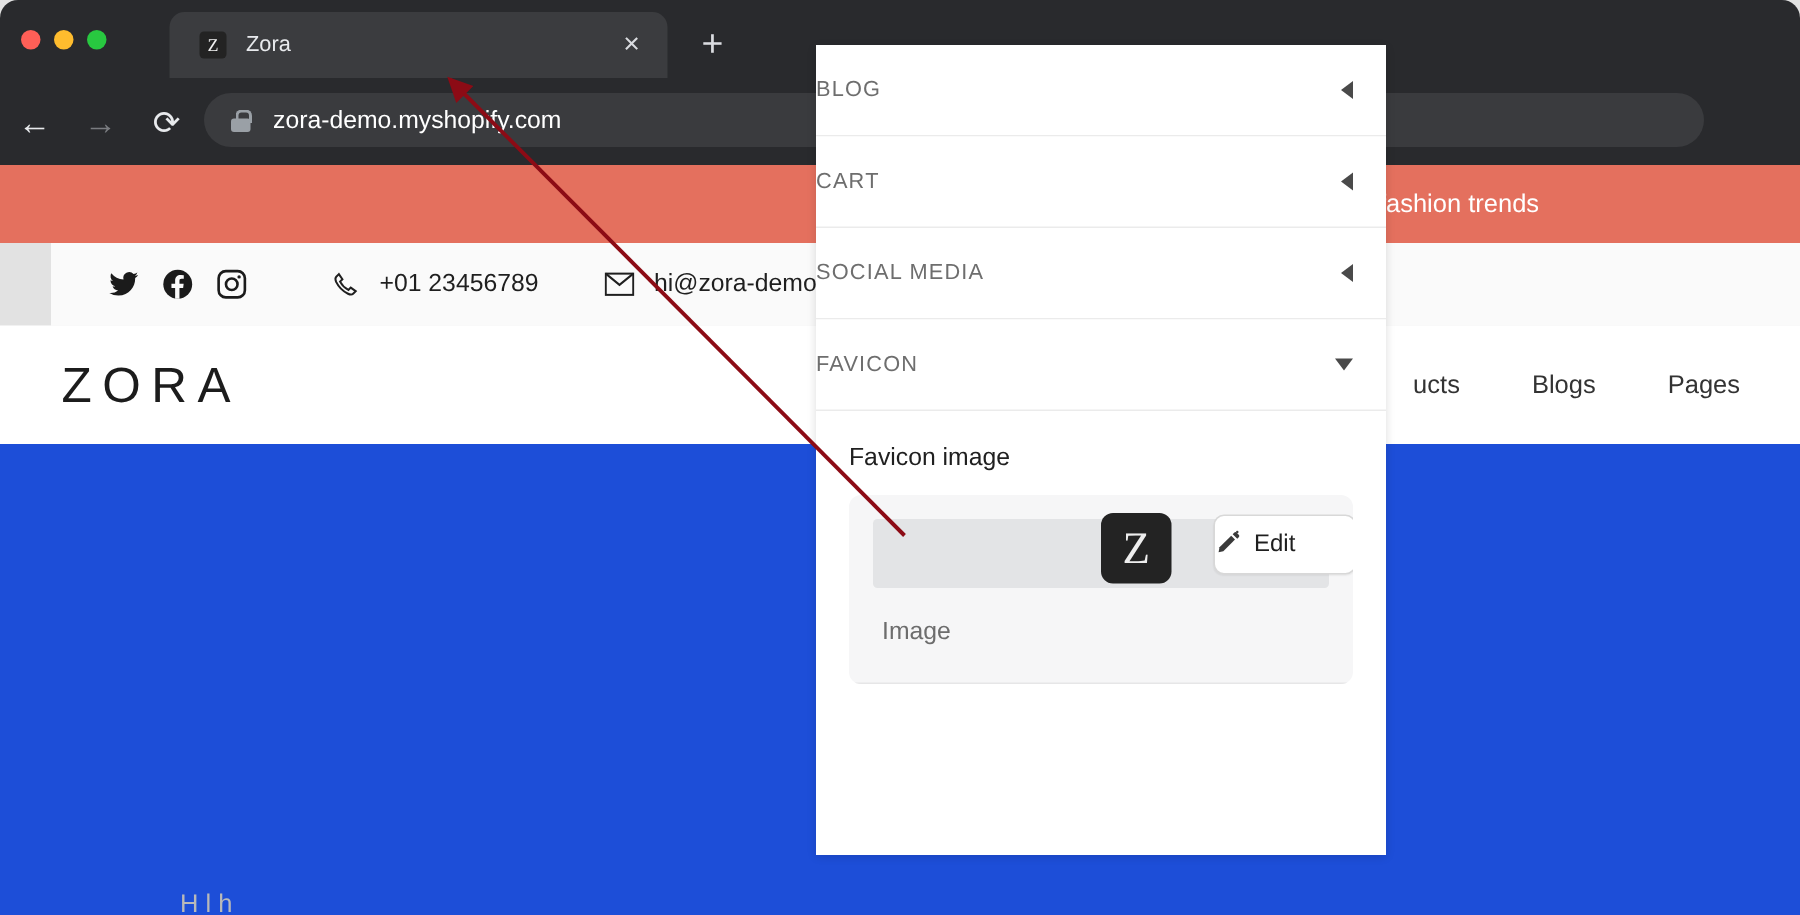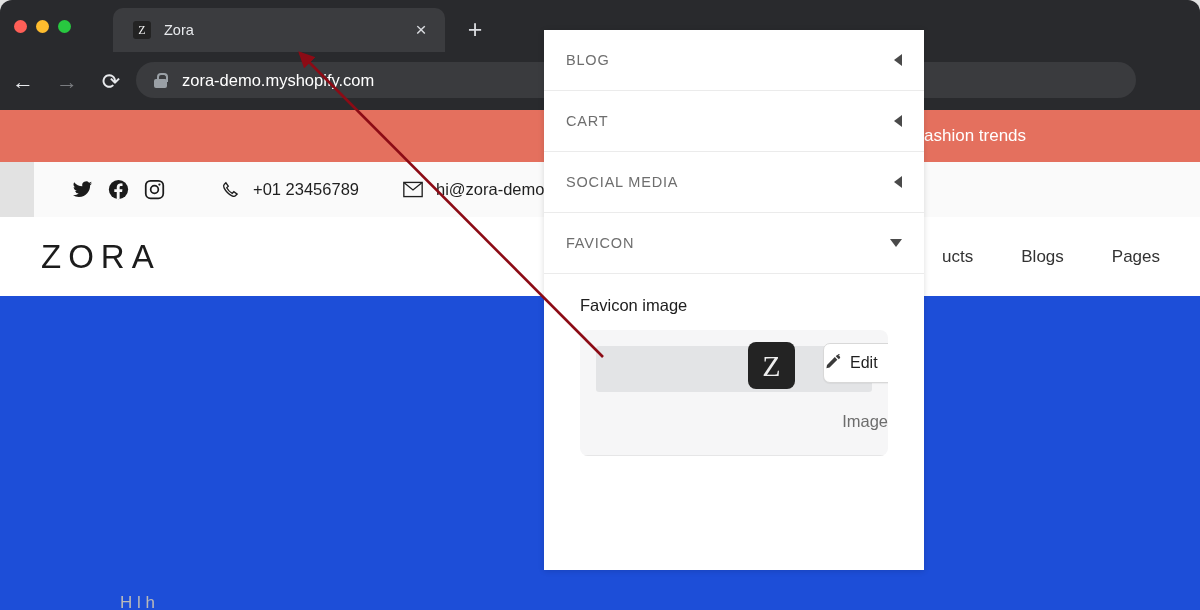--- a/index.html
+++ b/index.html
@@ -257,21 +257,20 @@
   }
   .section-row {
     position: relative;
     height: 60px;
     border-bottom: 1px solid #ebebeb;
     display: flex;
     align-items: center;
     background: #ffffff;
   }
   .section-label {
-    margin-left: 22px;
     color: #6e6e6e;
     font-size: 14.5px;
     letter-spacing: 0.8px;
   }
   .section-caret {
     position: absolute;
     right: 22px;
     width: 0; height: 0;
   }
   .caret-left {
@@ -279,21 +278,21 @@
     border-bottom: 6px solid transparent;
     border-right: 8px solid #4a4a4a;
   }
   .caret-down {
     border-left: 6px solid transparent;
     border-right: 6px solid transparent;
     border-top: 8px solid #4a4a4a;
   }
 
   .favicon-block {
-    padding: 0 36px;
+    padding: 0 22px;
   }
   .field-label {
     margin-top: 22px;
     color: #202020;
     font-size: 16.5px;
   }
   .media-card {
     margin-top: 15px;
     background: #f6f6f7;
     border-radius: 8px;
@@ -329,21 +328,20 @@
     display: flex;
     align-items: center;
     gap: 8px;
     color: #1f1f1f;
     font-size: 16px;
   }
   .image-caption {
     margin: 20px 0 24px 22px;
     color: #6d6d6d;
     font-size: 16.5px;
-    text-align: right;
   }
   .card-divider {
     height: 1px;
     background: #e6e6e7;
   }
   .change-wrap { padding: 14px 17px 16px 17px; }
   .change-btn {
     width: 100%;
     height: 44px;
     background: #ffffff;

